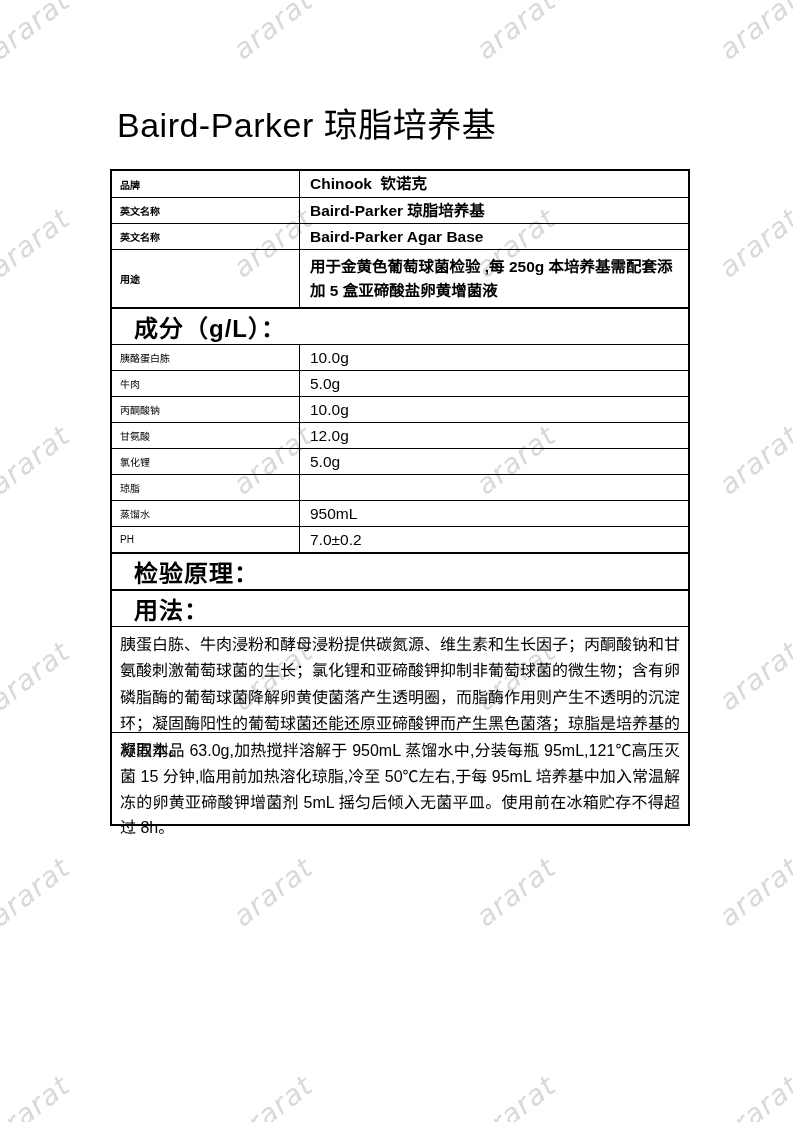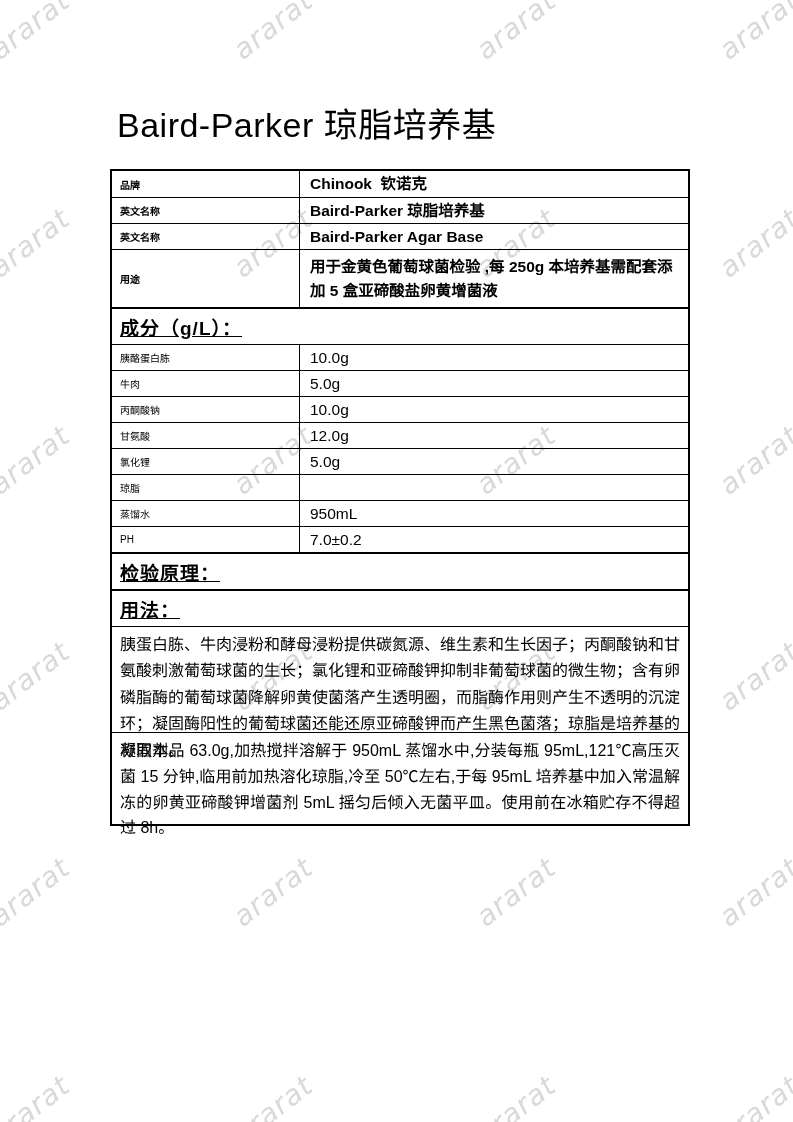--- a/index.html
+++ b/index.html
@@ -83,25 +83,24 @@
     font-size: 15.5px;
     white-space: pre-wrap;
     line-height: 24px;
   }
   .b { font-weight: 700; }
 
   .hcell {
     flex: 1 1 auto;
     display: flex;
     align-items: center;
-    padding-left: 8px;
-    font-size: 19px;
+    padding-left: 22px;
+    font-size: 24px;
     font-weight: 700;
     letter-spacing: 1px;
-    text-decoration: underline;
   }
 
   .pcell {
     flex: 1 1 auto;
     padding: 5px 8px 4px 8px;
     font-size: 16px;
     text-align: justify;
     white-space: pre-wrap;
   }
   .p-principle { height: 106px; }

